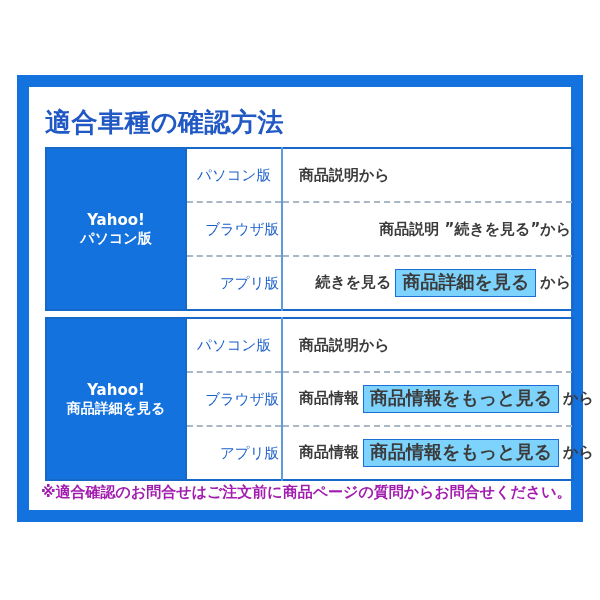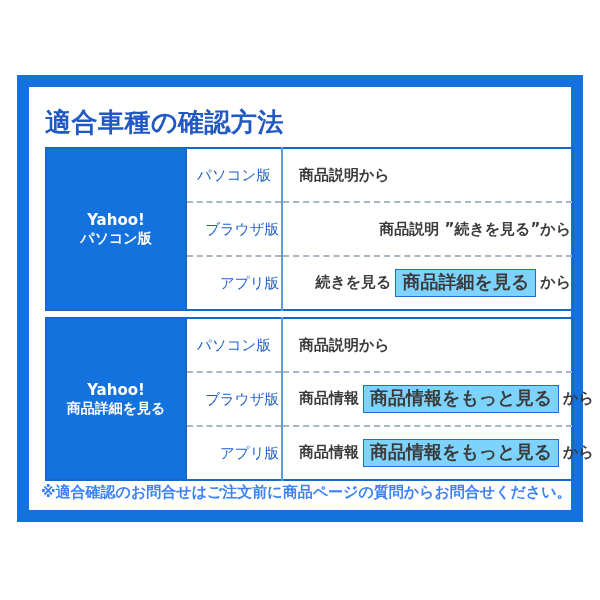--- a/index.html
+++ b/index.html
@@ -110,21 +110,21 @@
     vertical-align: middle;
   }
 
   
   .note {
     position: absolute;
     left: 12px;
     bottom: 8px;
     font-size: 15px;
     font-weight: bold;
-    color: #3b82f6;
+    color: #a21caf;
     white-space: nowrap;
   }
 </style>
 </head>
 <body>
 
 <div class="frame">
   <div class="frame-inner">
 
     <div class="page-title">適合車種の確認方法</div>

